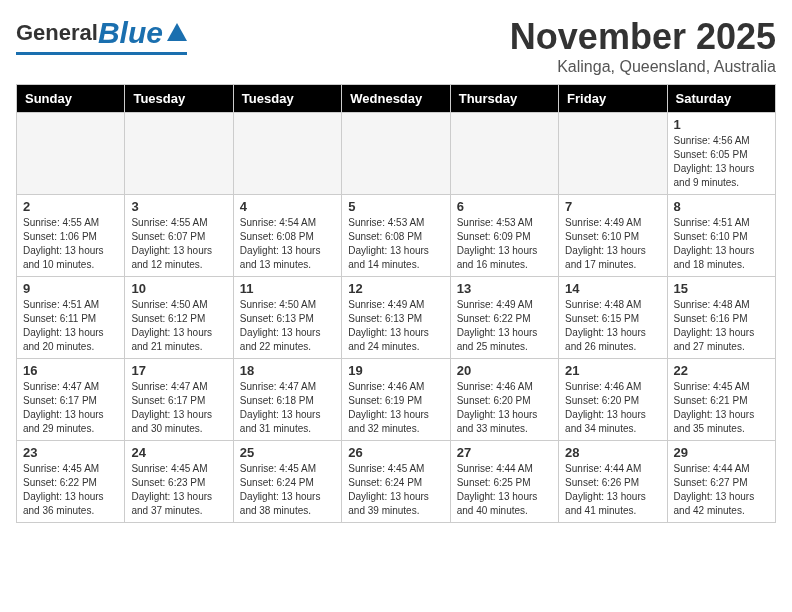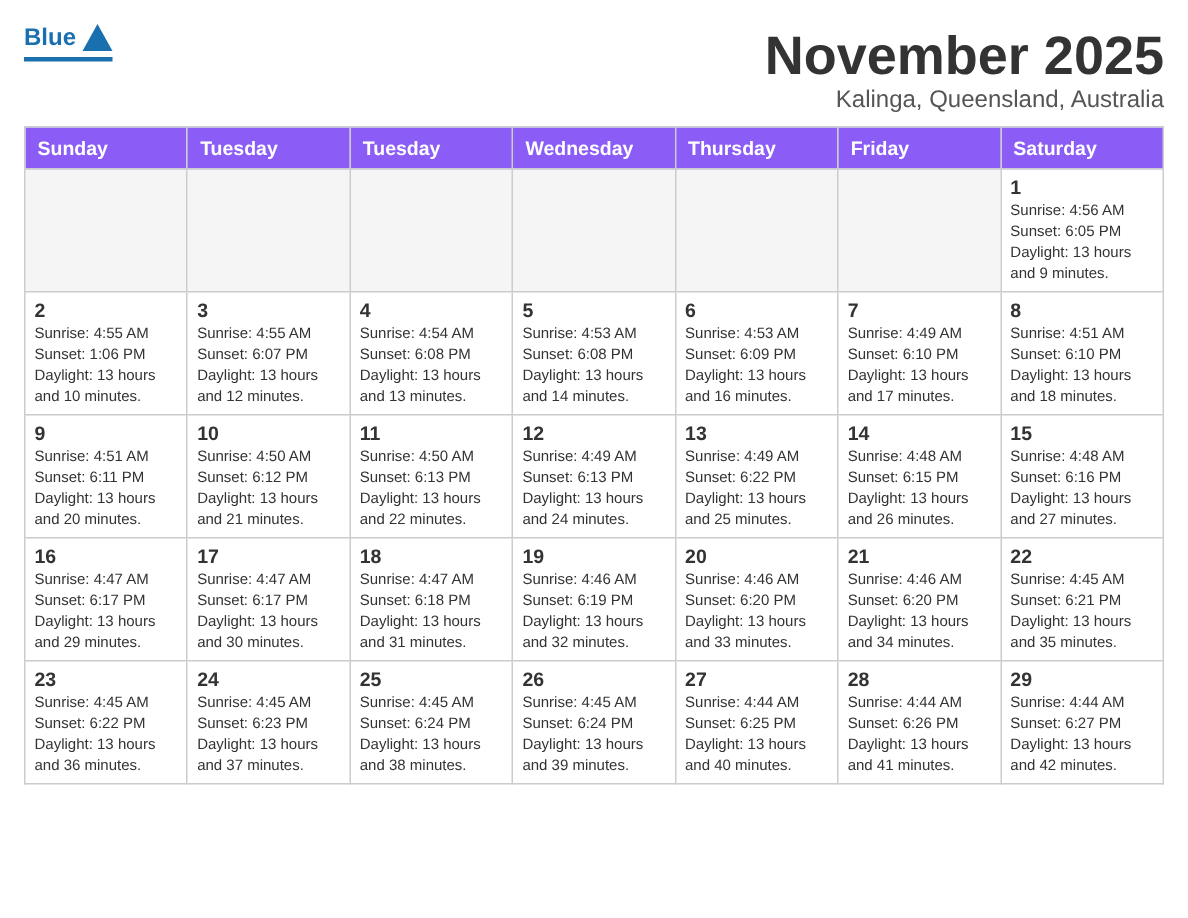--- a/index.html
+++ b/index.html
@@ -24,23 +24,24 @@
     .logo-text {
       display: flex;
       align-items: center;
     }
     .logo-general {
       font-size: 22px;
       font-weight: bold;
       color: #333;
     }
     .logo-blue {
-      font-size: 16px;
+      font-size: 30px;
       font-weight: bold;
       color: #1a6faf;
+      font-style: italic;
     }
     .logo-triangle {
       width: 0;
       height: 0;
       border-left: 10px solid transparent;
       border-right: 10px solid transparent;
       border-bottom: 18px solid #1a6faf;
       margin-left: 4px;
       margin-bottom: 2px;
     }
@@ -62,21 +63,21 @@
     .location-title {
       font-size: 16px;
       color: #555;
     }
     .calendar {
       width: 100%;
       border-collapse: collapse;
       border: 1px solid #ccc;
     }
     .calendar th {
-      background: #8b5cf6;
+      background: #000000;
       color: #fff;
       text-align: left;
       padding: 6px 8px;
       font-size: 13px;
       border: 1px solid #ccc;
     }
     .calendar td {
       vertical-align: top;
       border: 1px solid #ccc;
       padding: 4px 6px;
@@ -101,20 +102,21 @@
       color: #333;
       line-height: 1.4;
     }
   </style>
 </head>
 <body>
 
 <div class="header-section">
   <div class="logo">
     <div class="logo-text">
+      <span class="logo-general">General</span>
       <span class="logo-blue">Blue</span>
       <div class="logo-triangle"></div>
     </div>
     <div class="logo-underline"></div>
   </div>
   <div class="title-section">
     <div class="month-title">November 2025</div>
     <div class="location-title">Kalinga, Queensland, Australia</div>
   </div>
 </div>

